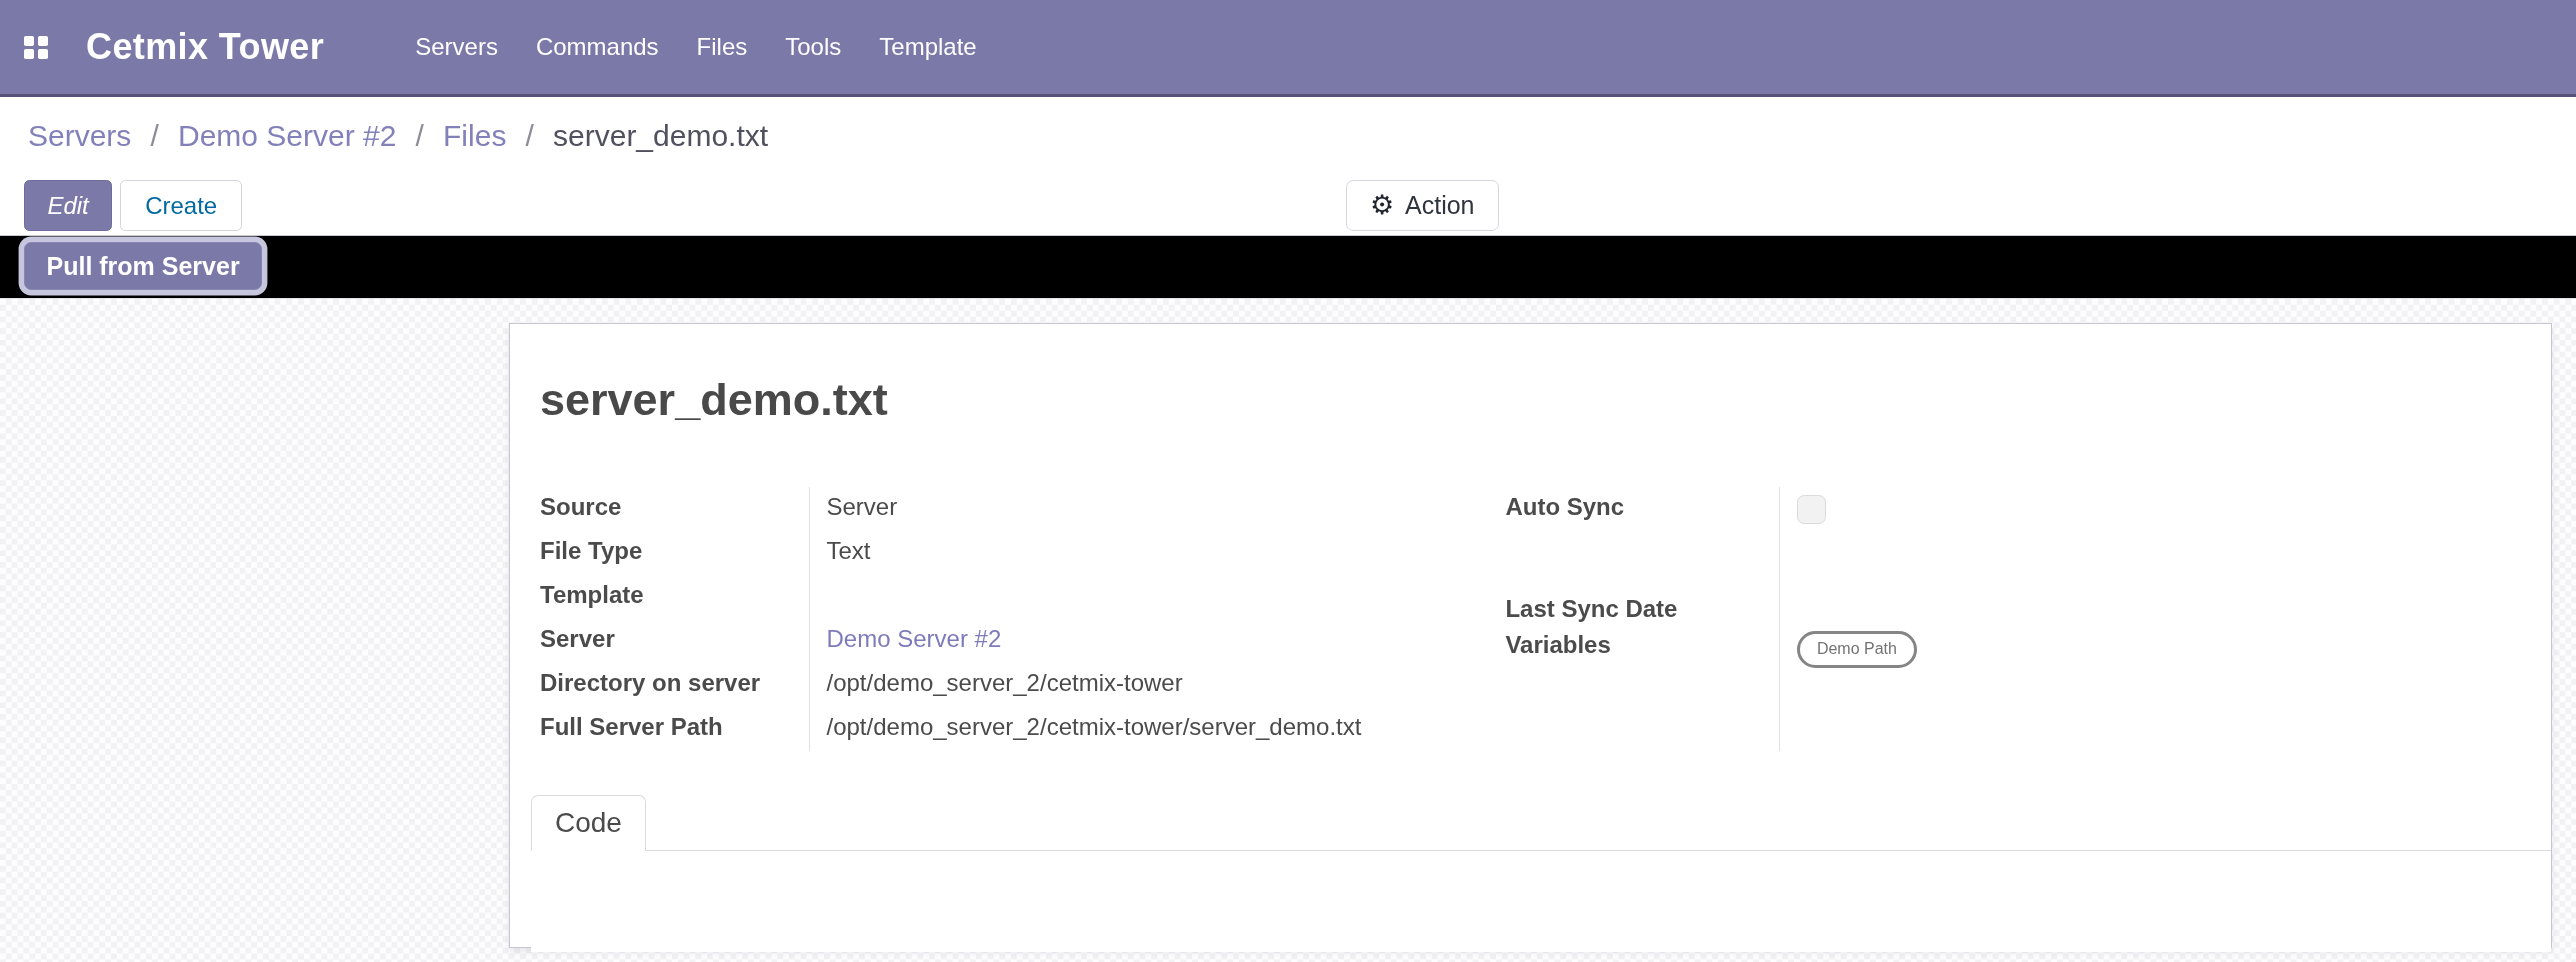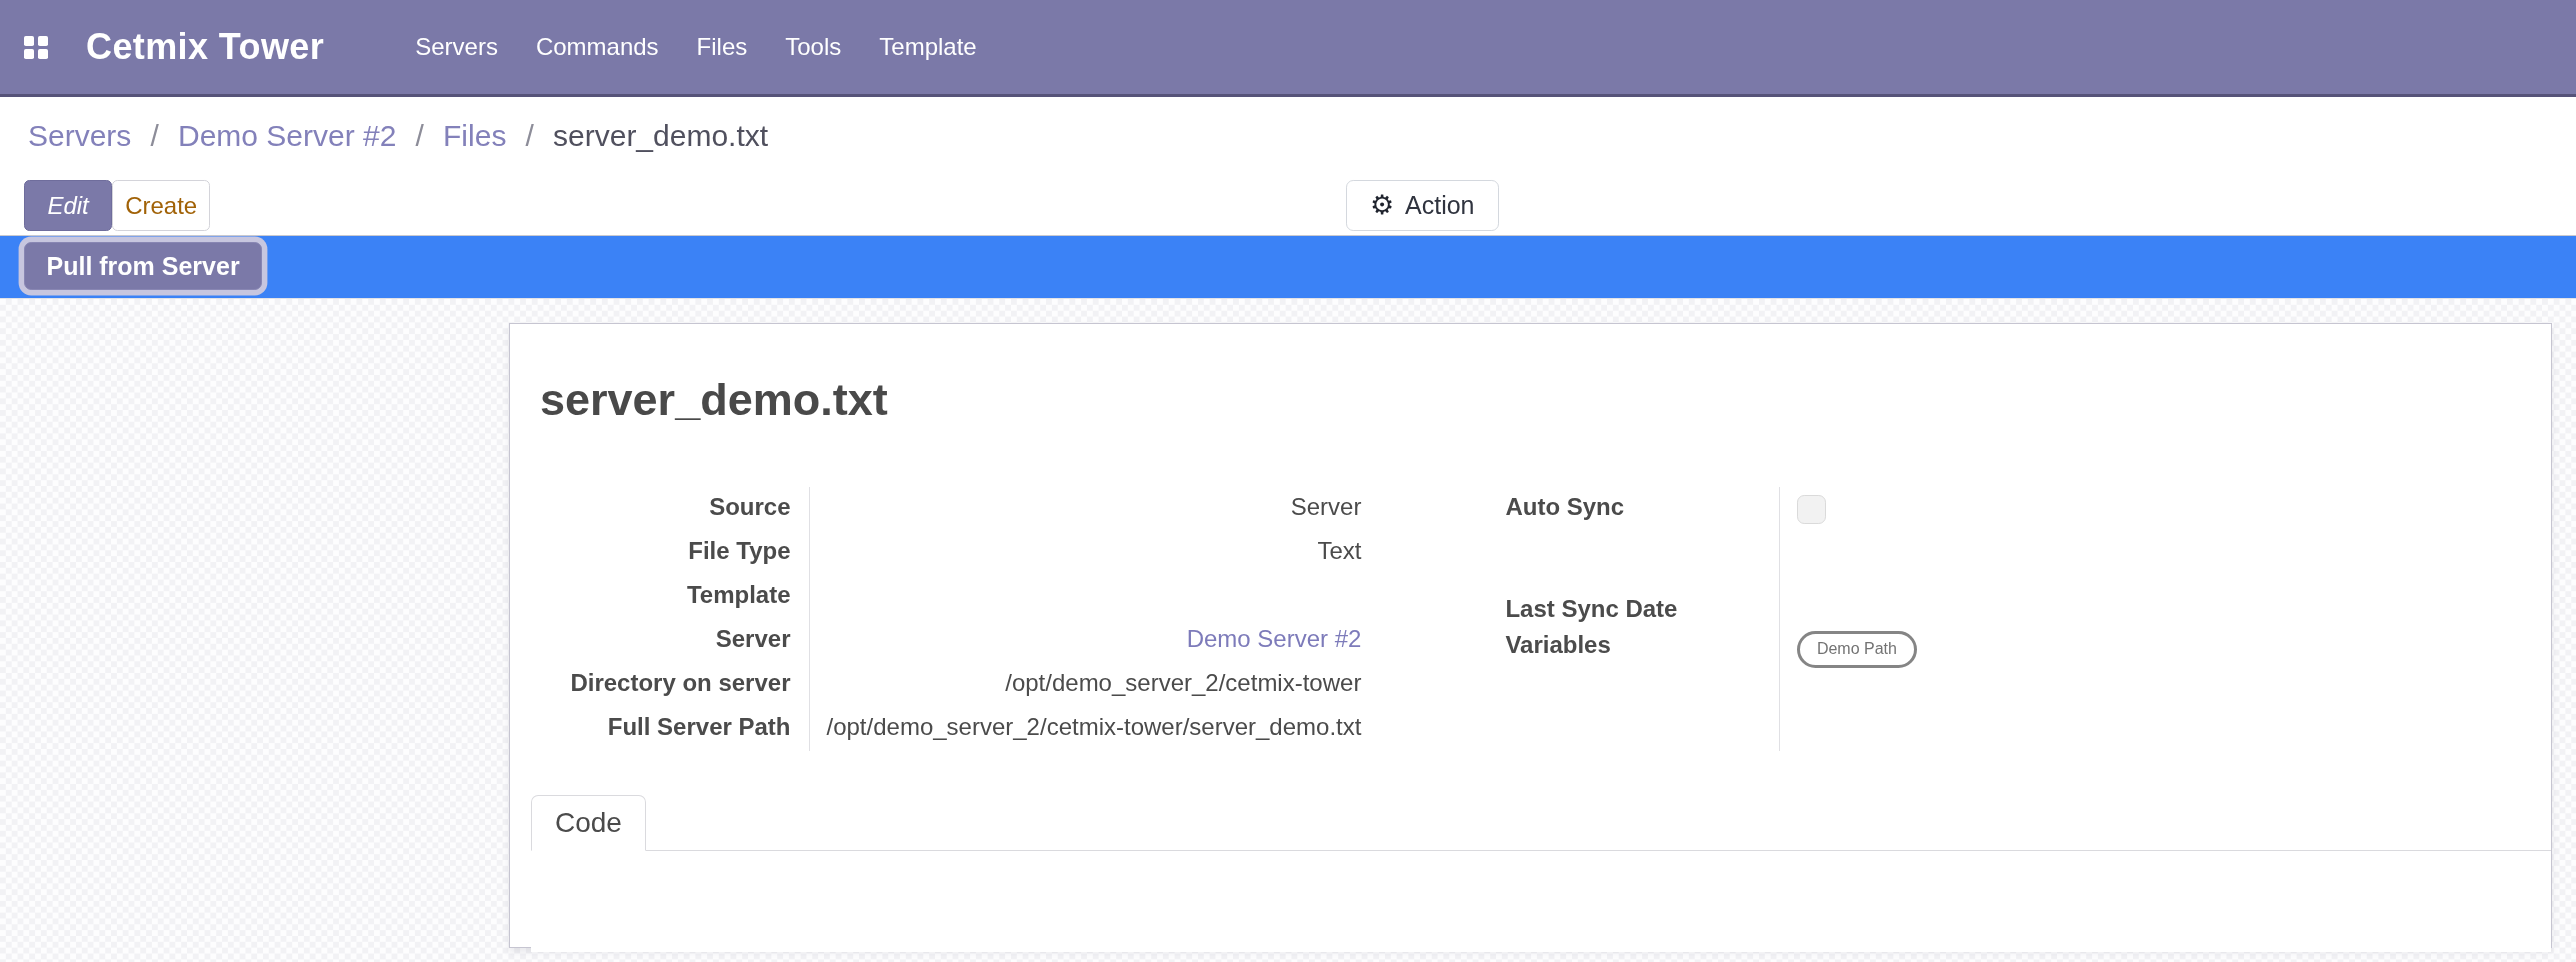--- a/index.html
+++ b/index.html
@@ -78,23 +78,24 @@
   }
   .btn-primary {
     background: #7b79a8;
     color: #ffffff;
     border: 0.9px solid #6f6d9c;
     padding: 0 22.4px;
     font-style: italic;
   }
   .btn-default {
     background: #ffffff;
-    color: #a16207;
+    color: #0369a1;
     border: 0.9px solid #d4d4da;
-    padding: 0 12px;
+    padding: 0 24px;
+    margin-left: 8px;
   }
   .action-btn {
     position: absolute;
     top: 83px; left: 1346px;
     background: #ffffff;
     color: #30343f;
     border: 0.9px solid #d4d8de;
     border-radius: 7.2px;
     padding: 0 23px;
     height: 51px;
@@ -103,21 +104,21 @@
     align-items: center;
     gap: 10.8px;
     cursor: pointer;
   }
   .gear-icon { font-size: 27px; line-height: 1; color: #1f232d; }
 
   
   .statusbar {
     position: relative;
     height: 63px;
-    background: #3b82f6;
+    background: #000000;
     border-bottom: 0.9px solid #e3e3e7;
   }
   .pull-btn {
     position: absolute;
     top: 6.3px; left: 24px;
     height: 48px;
     background: #7b79a8;
     color: #ffffff;
     font-size: 25px;
     font-weight: 700;
@@ -162,21 +163,21 @@
     padding: 6.3px 18px 6.3px 0;
     white-space: nowrap;
   }
   .o-value {
     color: #4b4b4b;
     border-left: 1.8px solid #e0e0e4;
     padding: 6.3px 0 6.3px 17px;
     white-space: nowrap;
   }
   .group-left .o-label { width: 269px; }
-  .group-left .o-row  { height: 44px; text-align: right; }
+  .group-left .o-row  { height: 44px; }
   .group-right { margin-left: 144px; }
   .group-right .o-label { width: 274px; }
   .o-value .value-link { color: #7d7bba; cursor: pointer; text-decoration: none; }
 
   .checkbox {
     width: 29px; height: 29px;
     border: 1.8px solid #dadada;
     background: #f2f2f2;
     border-radius: 7.2px;
     margin-top: 1.8px;

